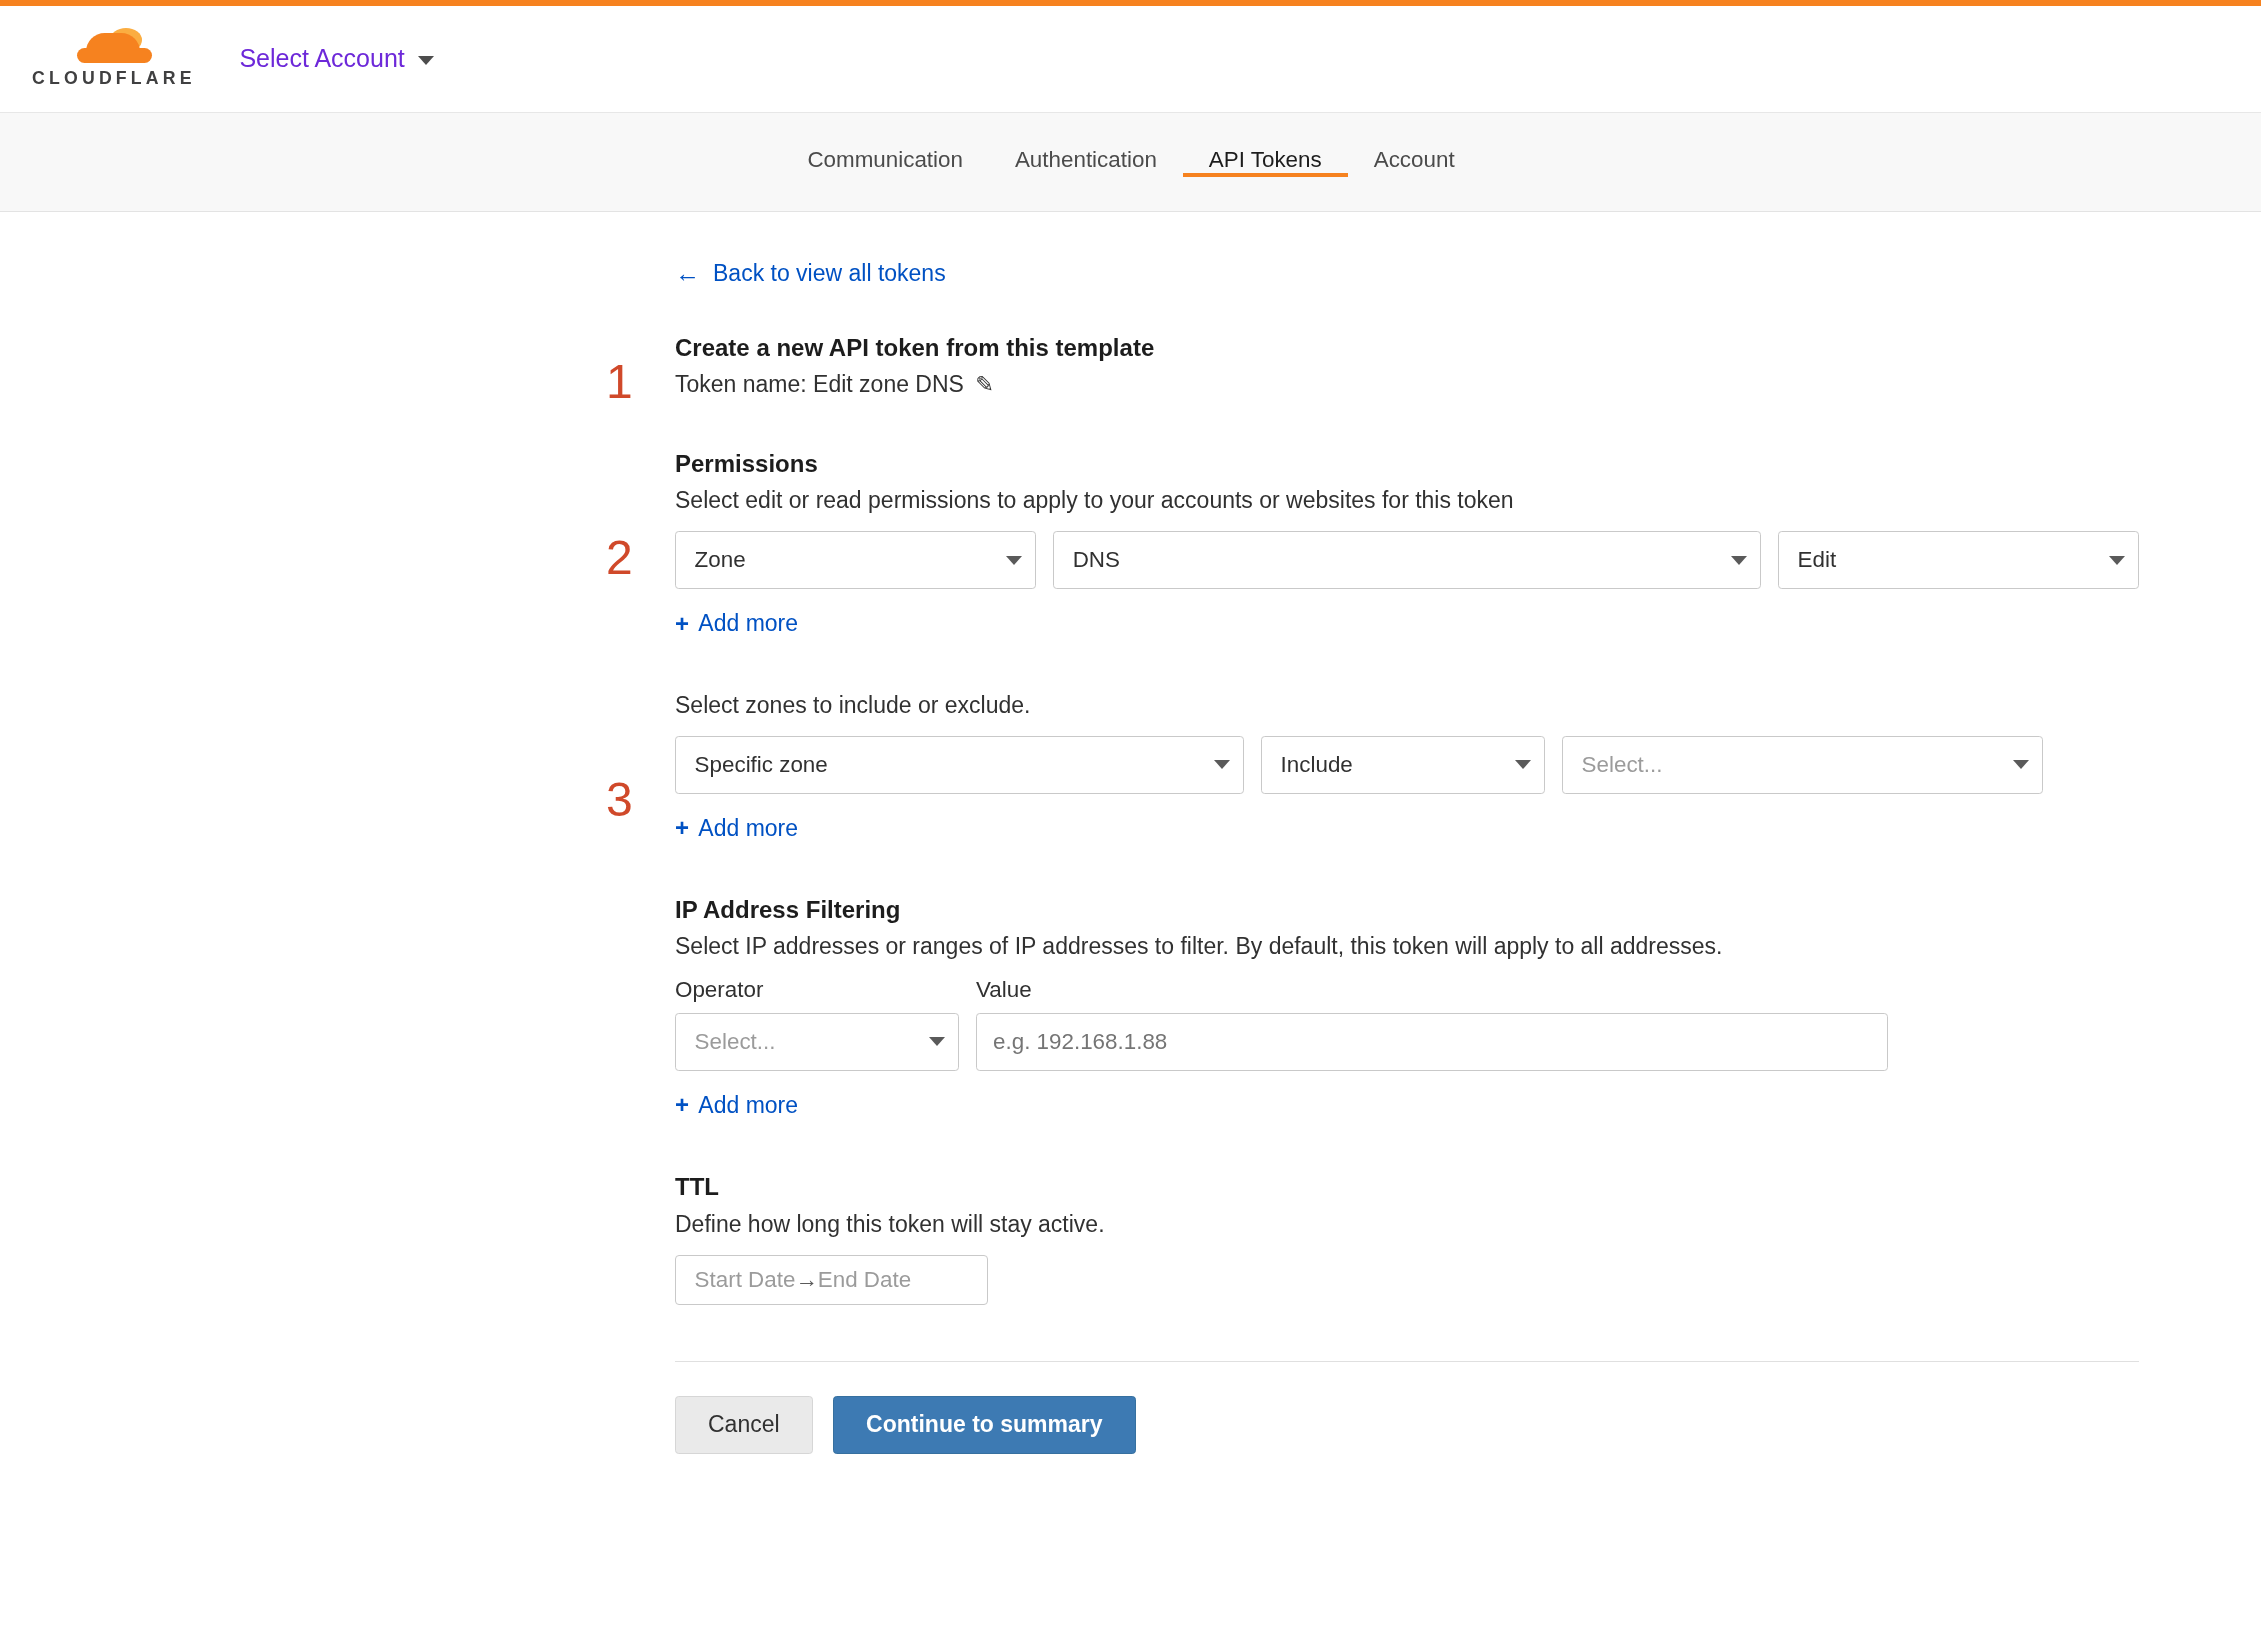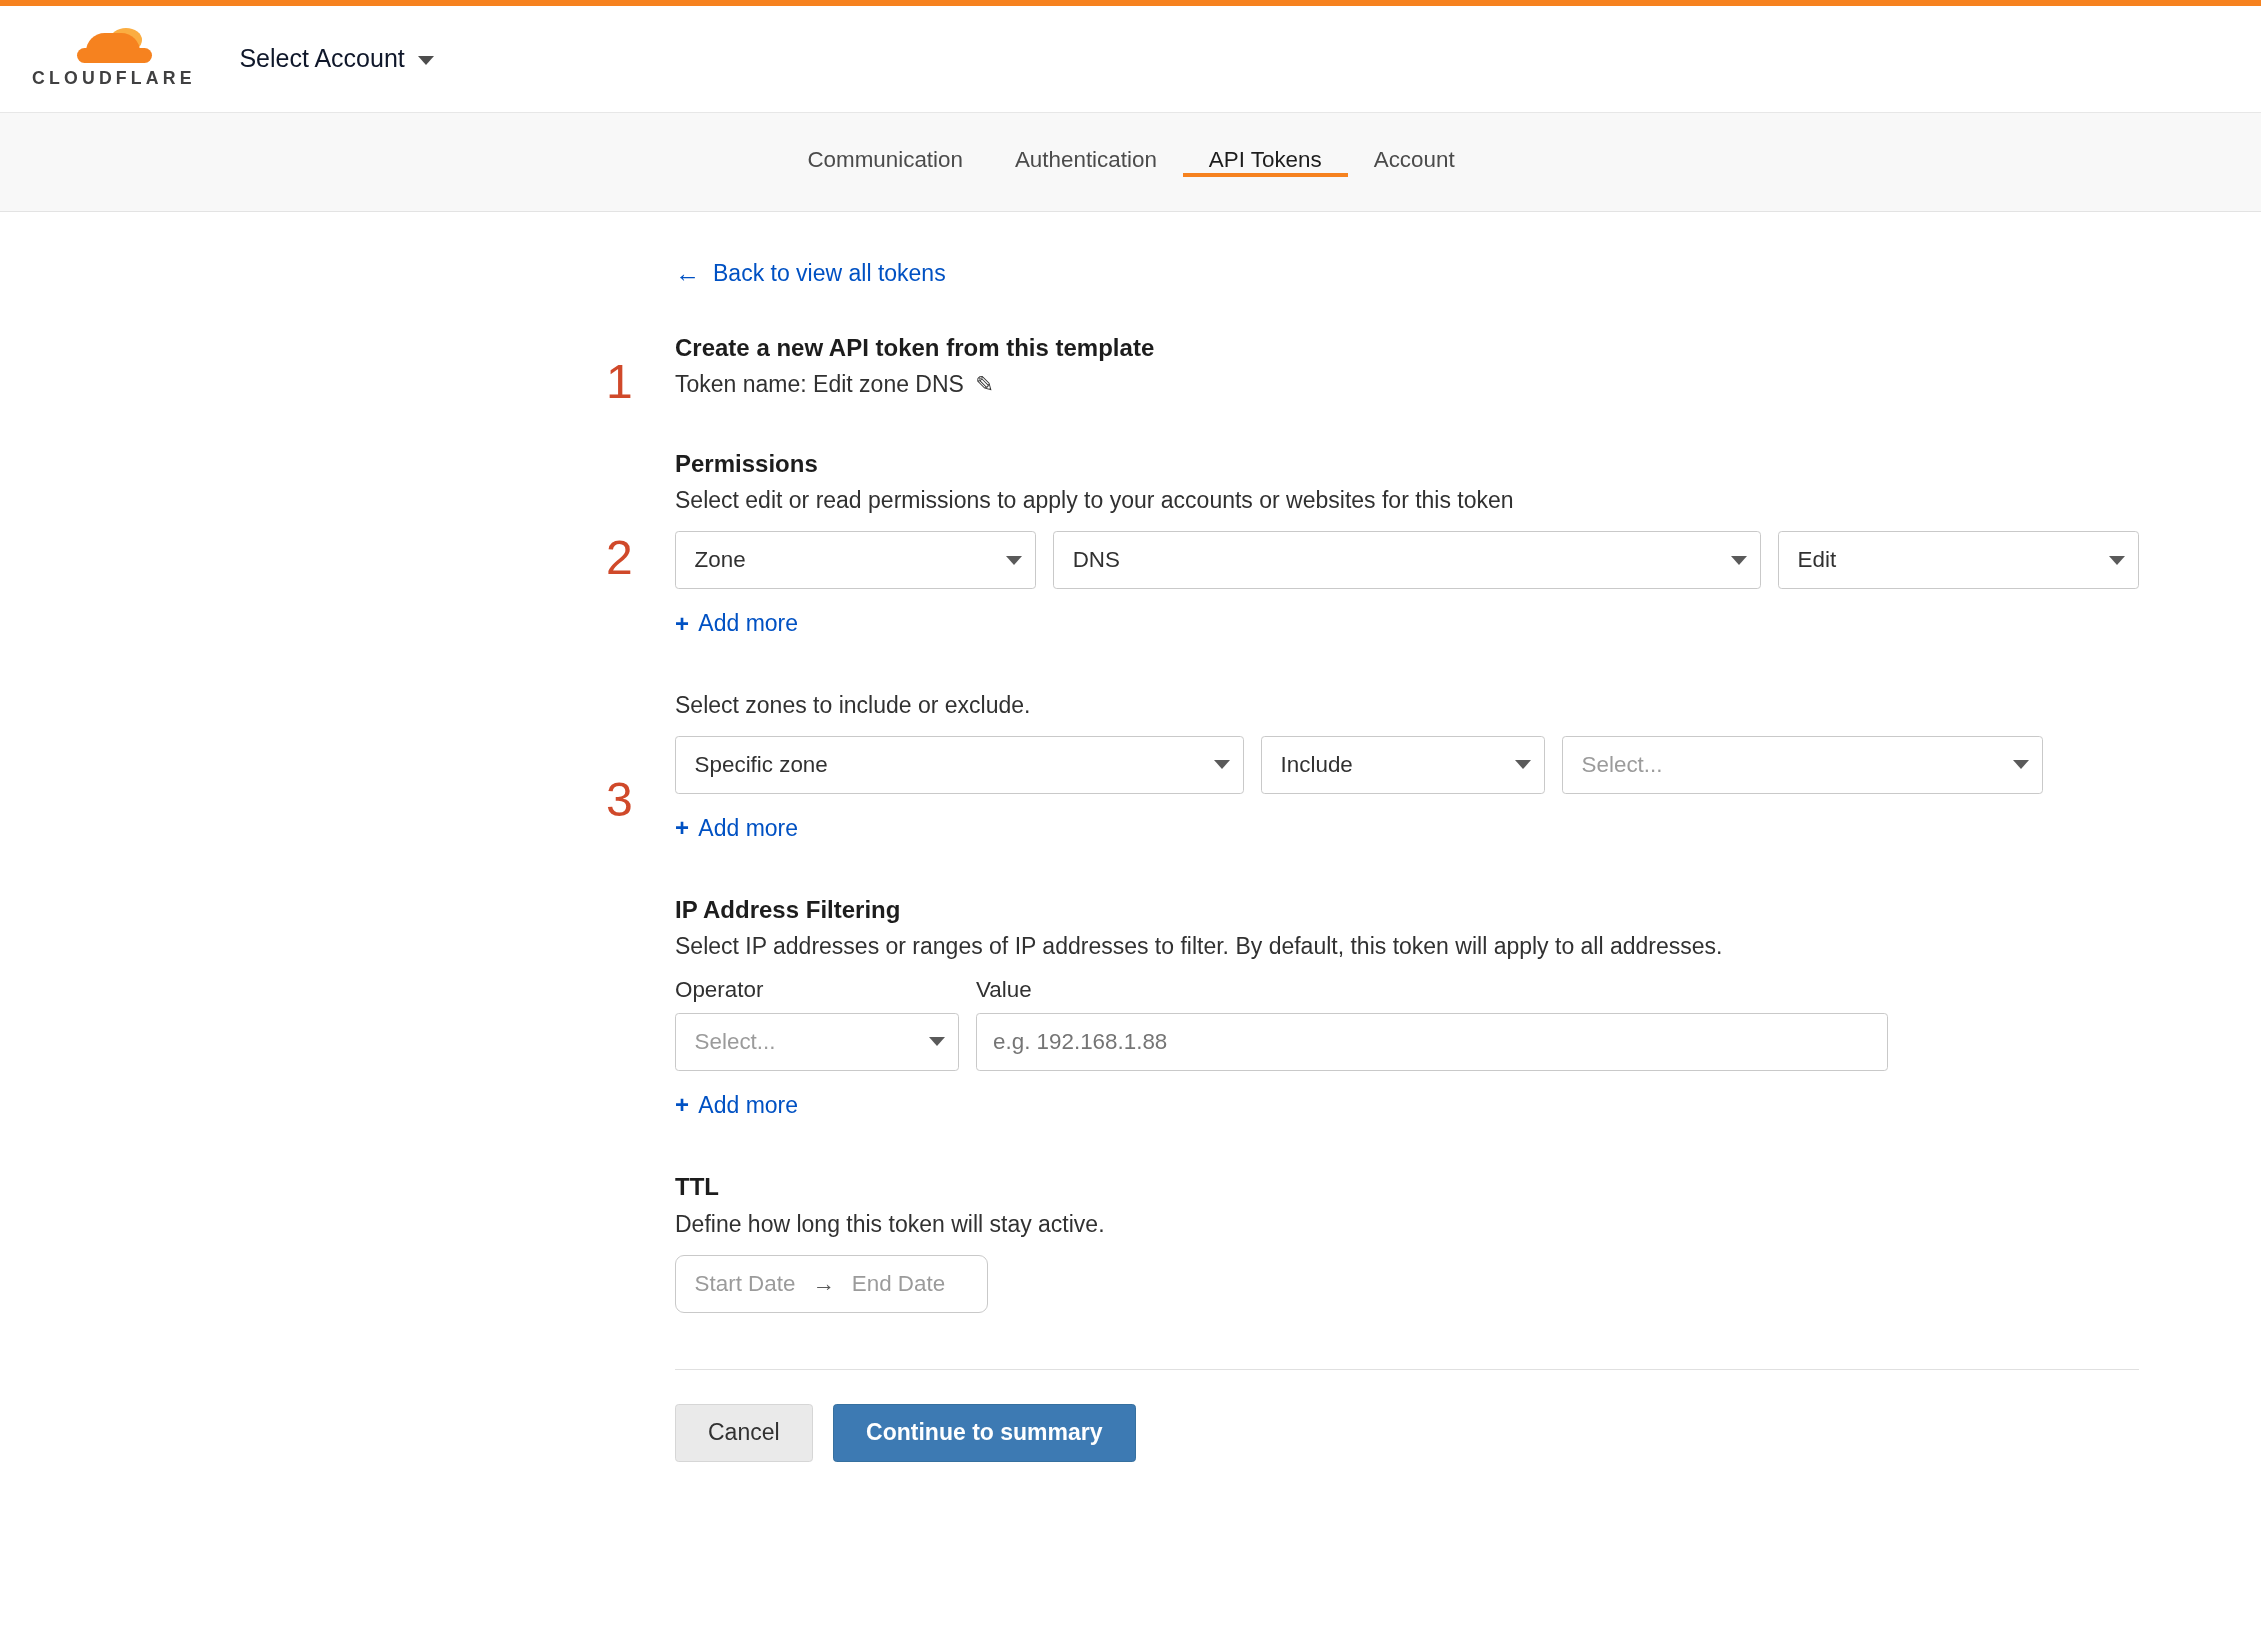--- a/index.html
+++ b/index.html
@@ -41,21 +41,21 @@
     position: absolute; left: 7.5px; top: 20.5px;
     width: 75px; height: 15px; border-radius: 7.5px;
     background: #f6821f;
   }
   .logo-text {
     font-size: 17.7px; font-weight: bold; letter-spacing: 4.2px;
     color: #404041; margin-top: 3.7px;
   }
   .account-select {
     display: flex; align-items: center; gap: 13px;
-    font-size: 25px; color: #0f172a; margin-left: 34px;
+    font-size: 25px; color: #6d28d9; margin-left: 34px;
     cursor: pointer;
   }
   .caret-down {
     width: 0; height: 0;
     border-left: 8.4px solid transparent;
     border-right: 8.4px solid transparent;
     border-top: 9.3px solid #4d4d4d;
     margin-top: 3.7px;
   }
 
@@ -140,23 +140,23 @@
   .text-input {
     height: 58px;
     border: 0.9px solid #c9c9c9;
     border-radius: 3.7px;
     background: #fff;
     display: flex; align-items: center;
     padding: 0 18.6px;
     font-size: 22.4px; color: #9b9b9b;
   }
   .date-range {
-    height: 58px; width: 313px;
-    border: 0.9px solid #c9c9c9; border-radius: 9px;
-    display: flex; align-items: center; gap: 17px;
+    height: 50px; width: 313px;
+    border: 0.9px solid #c9c9c9; border-radius: 4px;
+    display: flex; align-items: center; gap: 0;
     padding: 0 18.6px; font-size: 22.4px; color: #9b9b9b;
     background: #fff;
   }
   .date-range .to-arrow { color: #5a5a5a; font-size: 22.4px; }
 
   .divider {
     border-top: 0.9px solid #e0e0e0;
     margin: 56px 0 34px 0;
     width: 1464px;
   }

